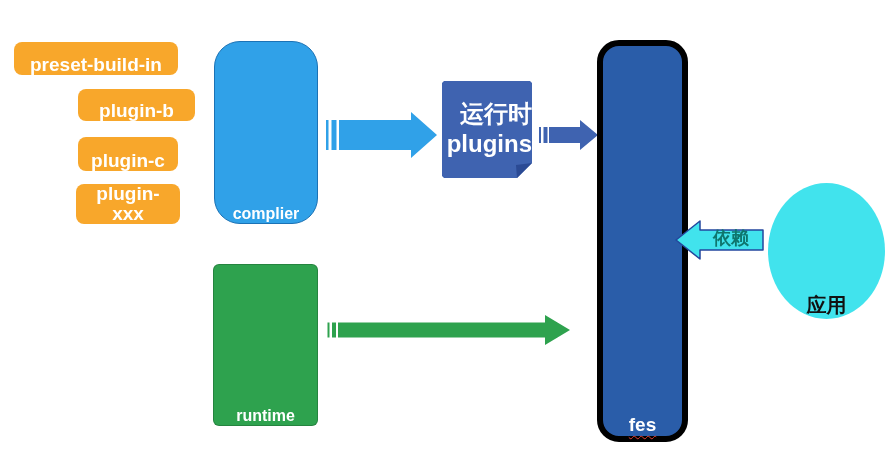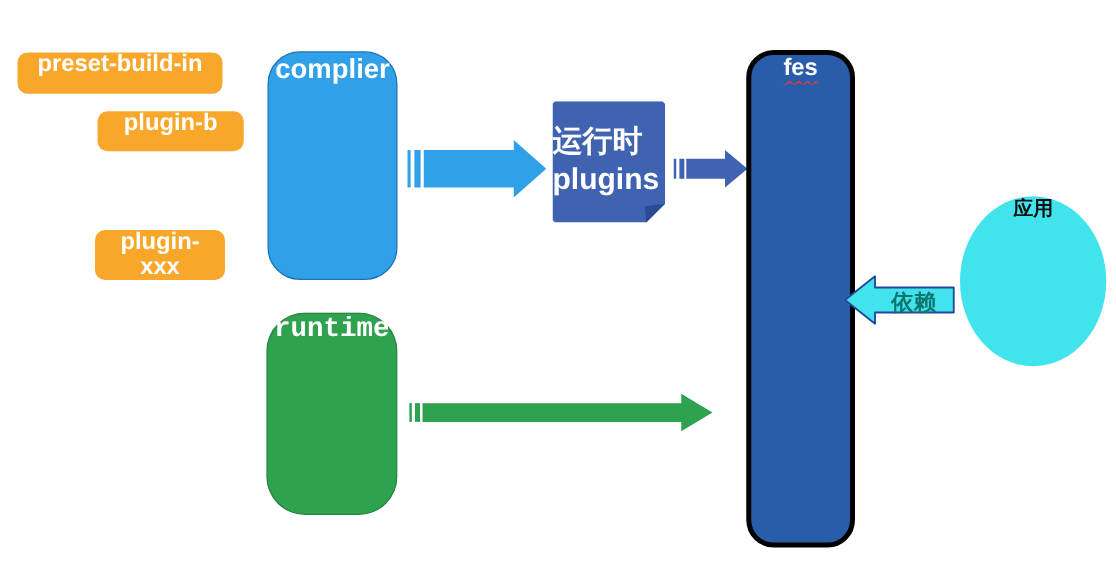--- a/index.html
+++ b/index.html
@@ -1,74 +1,77 @@
 <!DOCTYPE html>
 <html><head>
 <meta charset="utf-8">
 <style>
   html,body{margin:0;padding:0;background:#fff;}
   #canvas{
     position:relative;width:893px;height:455px;background:#ffffff;
     font-family:"Liberation Sans","DejaVu Sans",sans-serif;overflow:hidden;
   }
   .abs{position:absolute;}
-  .center{display:flex;align-items:flex-start;justify-content:center;text-align:center;}
+  .center{display:flex;align-items:flex-end;justify-content:center;text-align:center;}
 
   
   .badge{
     background:#F8A72B;border-radius:8px;color:#fff;
     font-size:19px;font-weight:600;line-height:1.05;
   }
   .badge .wrap-narrow{display:inline-block;max-width:82px;}
 
   
-  .procbox{color:#fff;font-size:22px;font-weight:600;}
+  .procbox{color:#fff;font-size:16px;font-weight:600;}
   #complier-box{
     left:214px;top:41px;width:102px;height:181px;border-radius:26px;
     background:#30A1E8;border:1px solid #1B72B5;
   }
   #runtime-box{
-    left:213px;top:250px;width:103px;height:160px;border-radius:31px;
-    background:#2EA24E;border:1px solid rgba(0,0,0,0.18);font-family:Liberation Mono, monospace;
+    left:213px;top:264px;width:103px;height:160px;border-radius:6px;
+    background:#2EA24E;border:1px solid rgba(0,0,0,0.18);
   }
   #fes-box{
     left:597px;top:40px;width:79px;height:390px;border-radius:22px;
-    background:#2A5DA9;border:4px solid #000000;
+    background:#2A5DA9;border:6px solid #000000;
   }
   #fes-box .fes-label{
     color:#fff;font-size:19px;font-weight:600;
     text-decoration:underline wavy #E03C31;
     text-decoration-thickness:1px;text-underline-offset:4px;
   }
 
   
   #plugins-note-text{
     left:442px;top:81px;width:90px;height:95px;flex-direction:column;
     color:#fff;font-size:24px;font-weight:600;line-height:1.25;
   }
 
   
   .arrow-label-light{color:#fff;font-size:19px;font-weight:700;}
   .arrow-label-dark{color:#0f766e;font-size:18px;font-weight:600;}
 
   .ellipse{
-    left:768px;top:157px;width:117px;height:136px;border-radius:50%;
-    background:#41E3ED;color:#111;font-size:16px;font-weight:600;
+    left:768px;top:183px;width:117px;height:136px;border-radius:50%;
+    background:#41E3ED;color:#111;font-size:20px;font-weight:600;
   }
 </style>
 </head>
 <body>
 
 <div id="canvas">
 
   <div class="abs center badge" style="left:14px;top:42px;width:164px;height:33px;">
     <span>preset-build-in</span>
   </div>
   <div class="abs center badge" style="left:78px;top:89px;width:117px;height:32px;">
     <span>plugin-b</span>
+  </div>
+  <div class="abs center badge" style="left:78px;top:137px;width:100px;height:34px;">
+    <span>plugin-c</span>
   </div>
   <div class="abs center badge" style="left:76px;top:184px;width:104px;height:40px;">
     <span class="wrap-narrow">plugin-xxx</span>
   </div>
 
   <div id="complier-box" class="abs center procbox">
     <span>complier</span>
   </div>
 
   <svg class="abs" style="left:325px;top:110px;" width="115" height="50">

